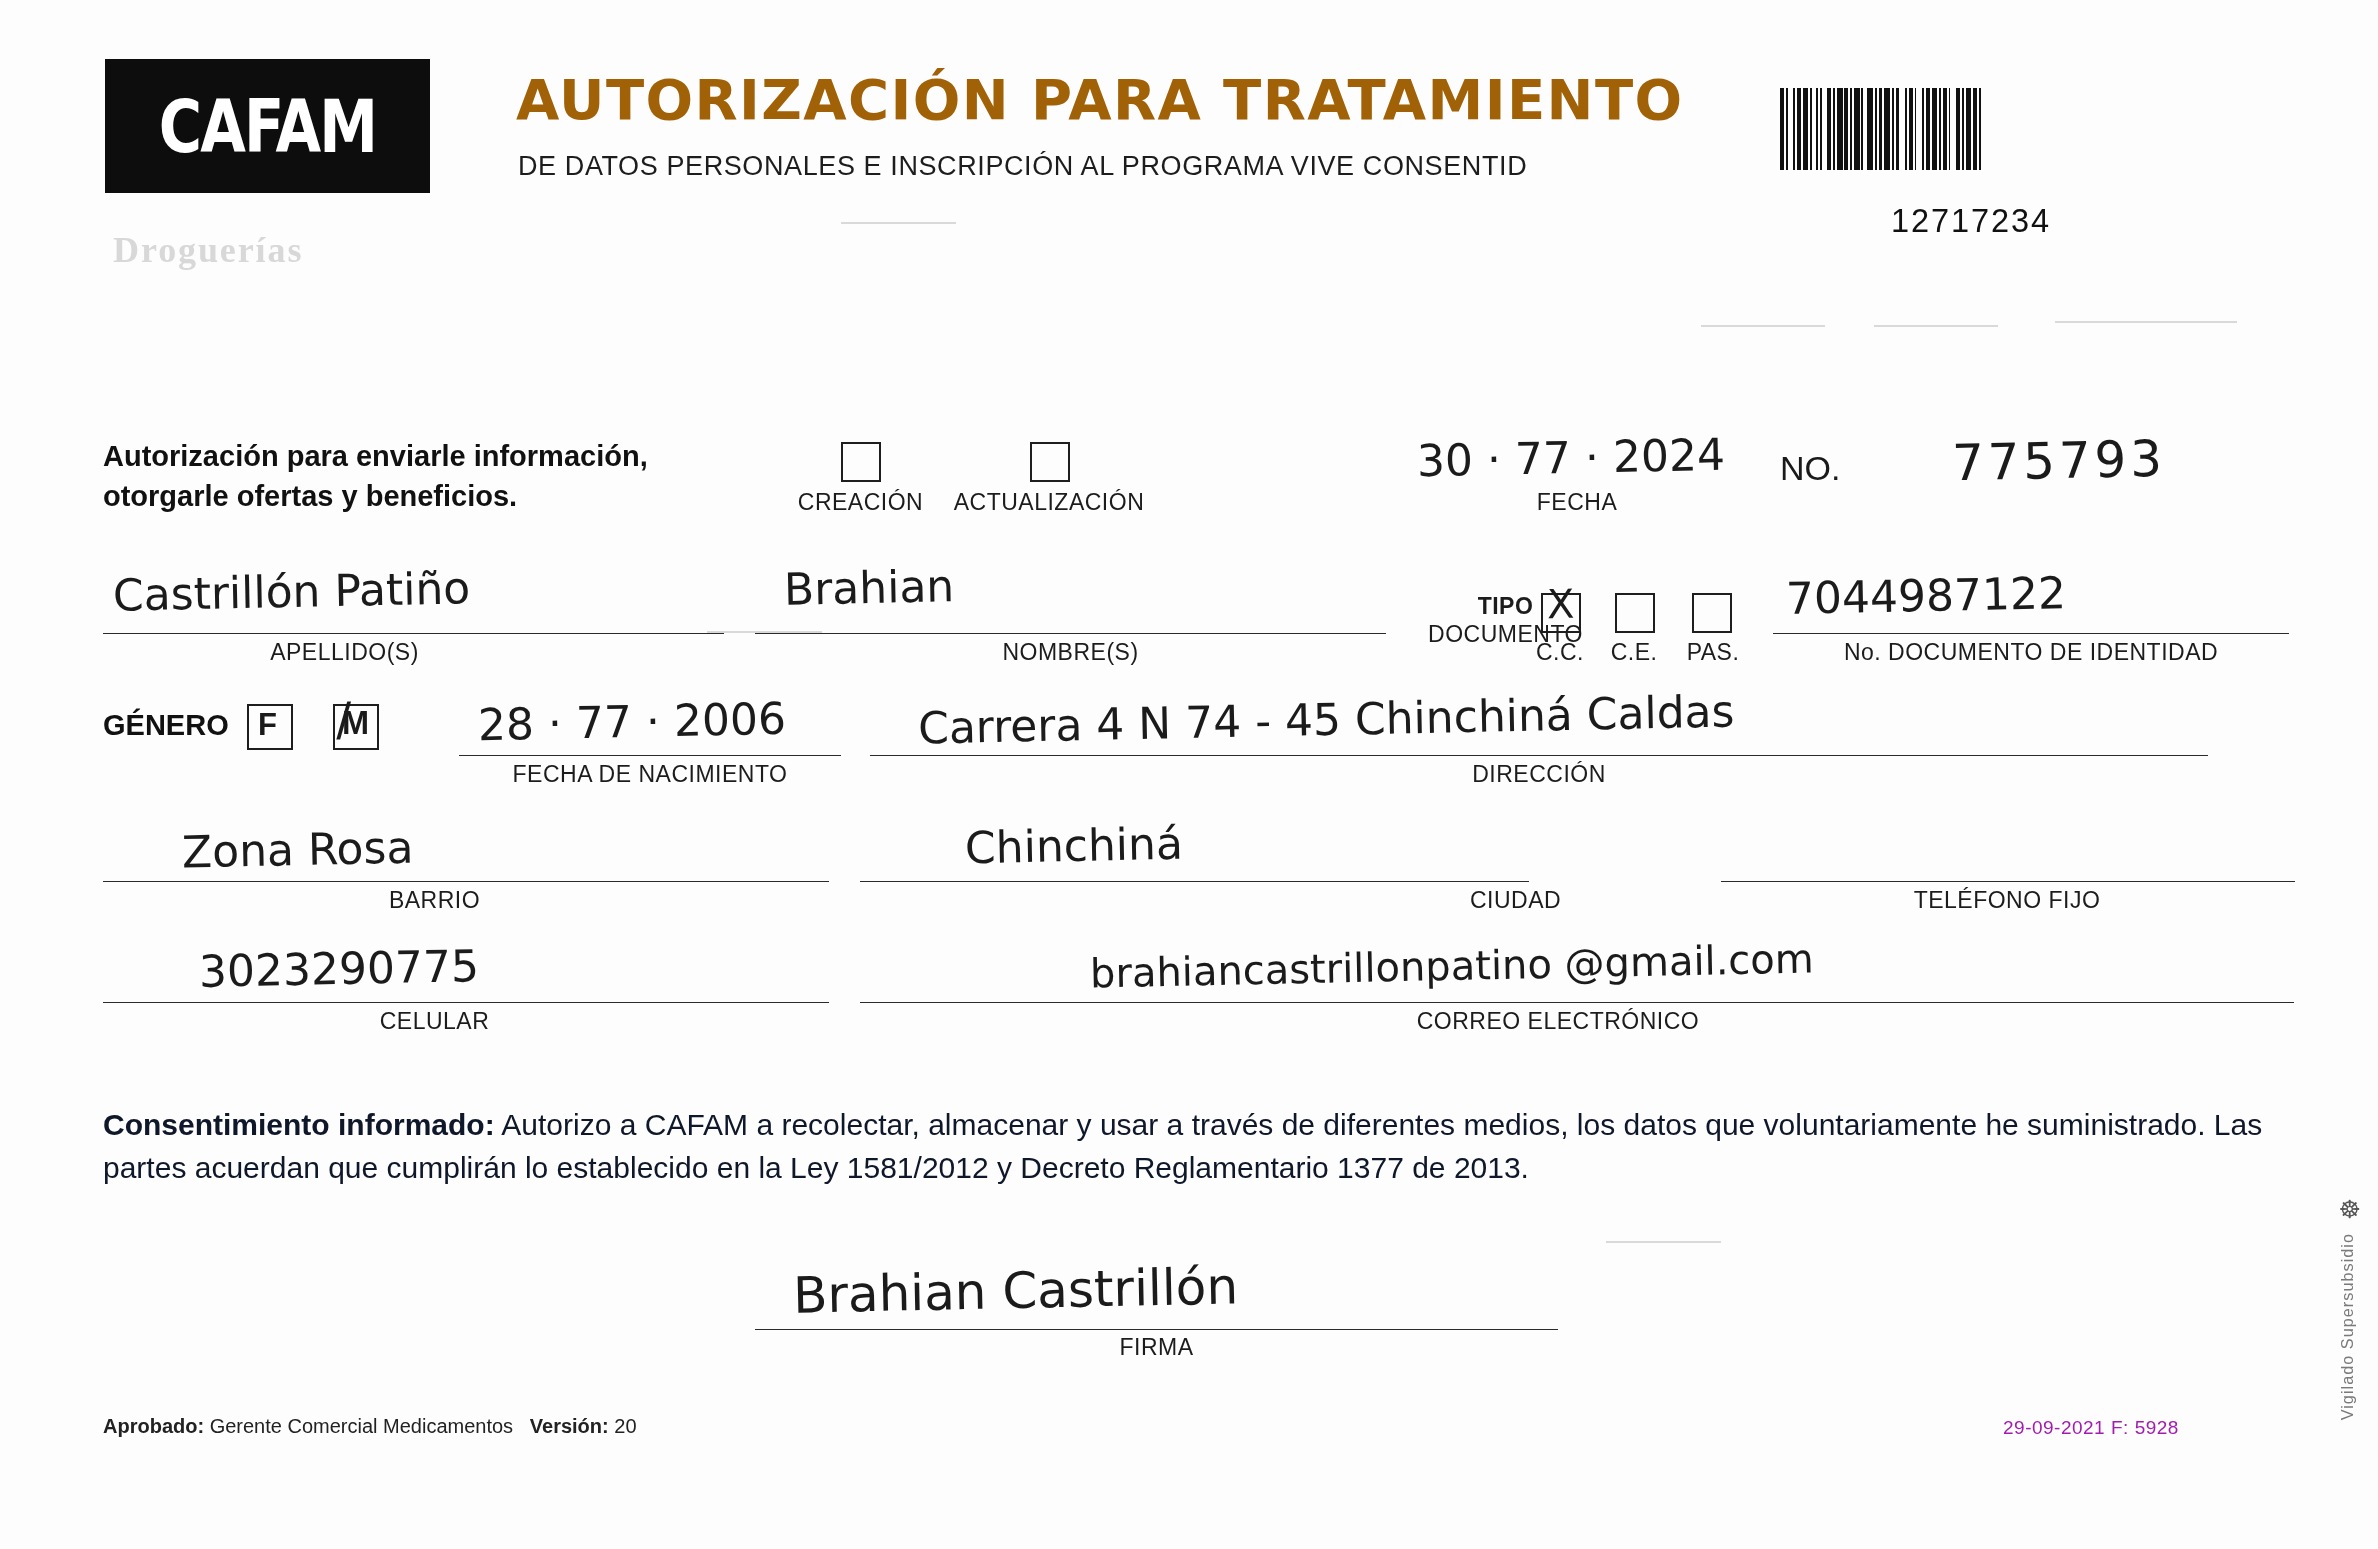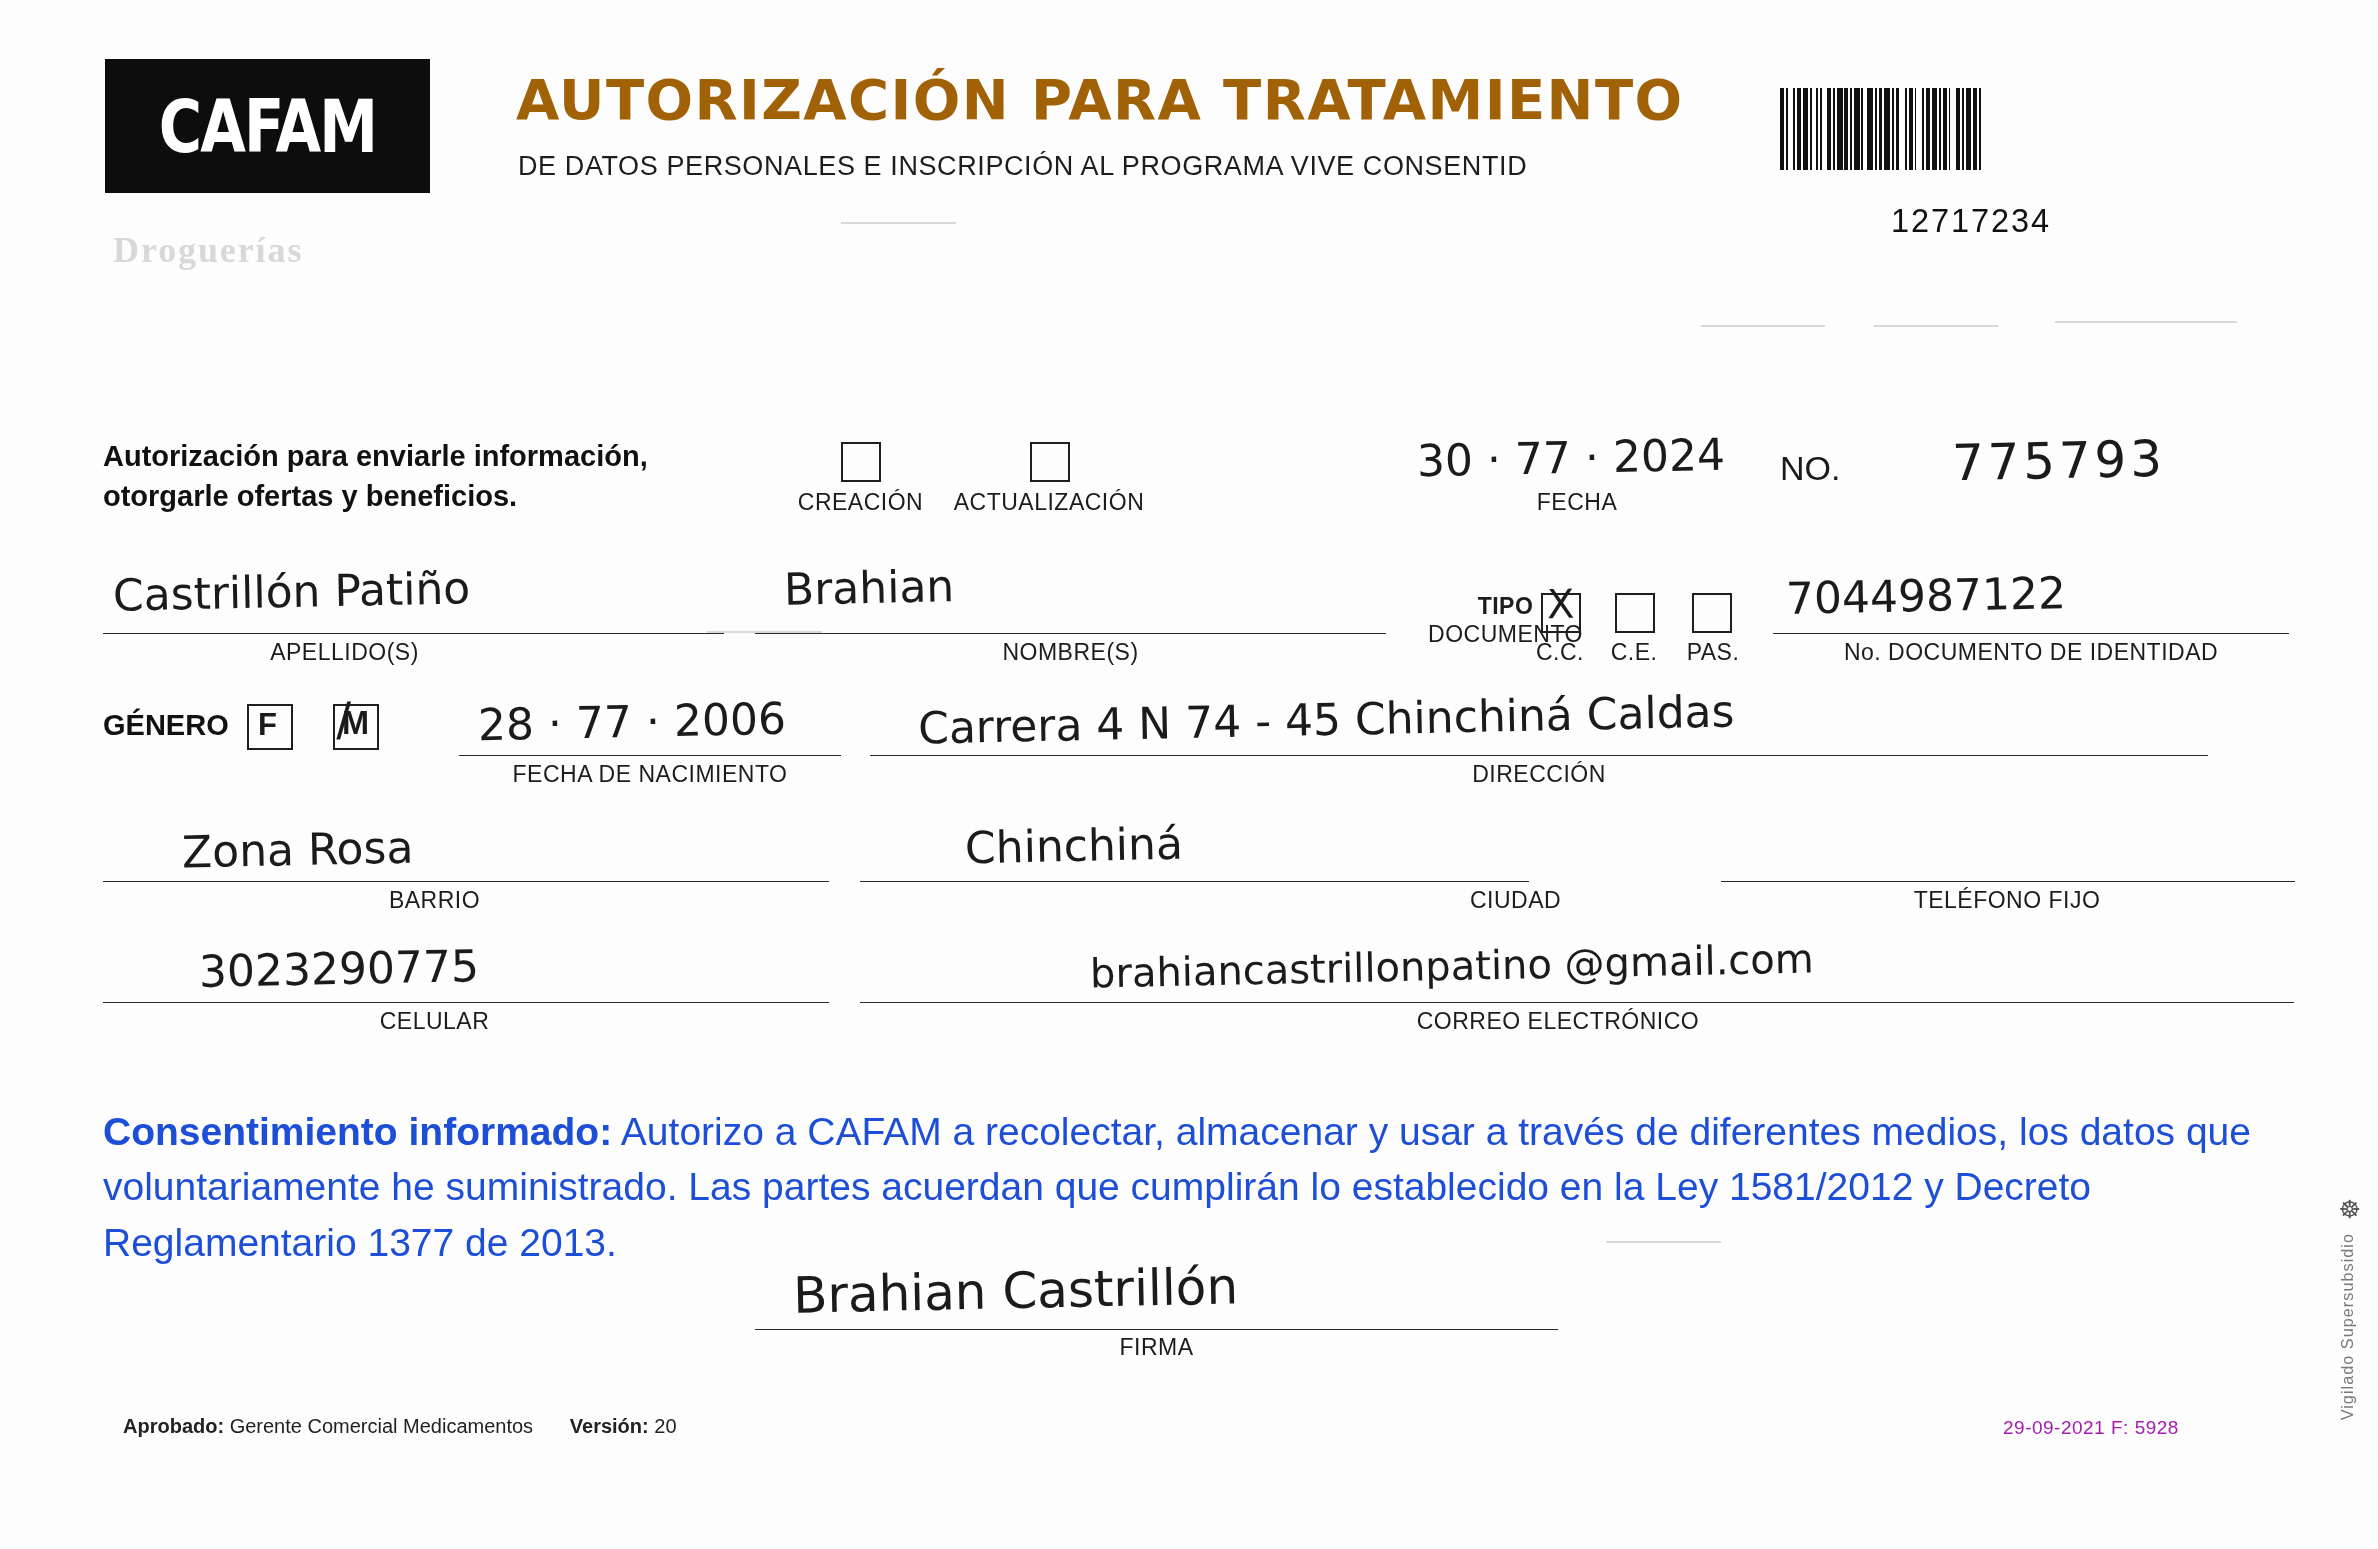--- a/index.html
+++ b/index.html
@@ -140,34 +140,34 @@
     width: 36px;
     height: 36px;
     border: 2.9px solid #1e1e1e;
   }
 
   .consent {
     position: absolute;
     left: 103px;
     top: 1104px;
     width: 2189px;
-    font-size: 39px;
+    font-size: 30px;
     line-height: 1.42;
-    color: #1d4ed8;
+    color: #0f172a;
   }
   .consent b { font-weight: bold; }
 
   .footer-left {
     position: absolute;
     left: 103px;
     top: 1415px;
     font-size: 20px;
     color: #222;
   }
-  .footer-left b { font-weight: bold; margin-left: 20px; }
+  .footer-left b { font-weight: bold; }
   .footer-right {
     position: absolute;
     left: 2003px;
     top: 1417px;
     font-size: 19px;
     color: #a21caf;
     letter-spacing: 0.5px;
   }
   .sidemark {
     position: absolute;

